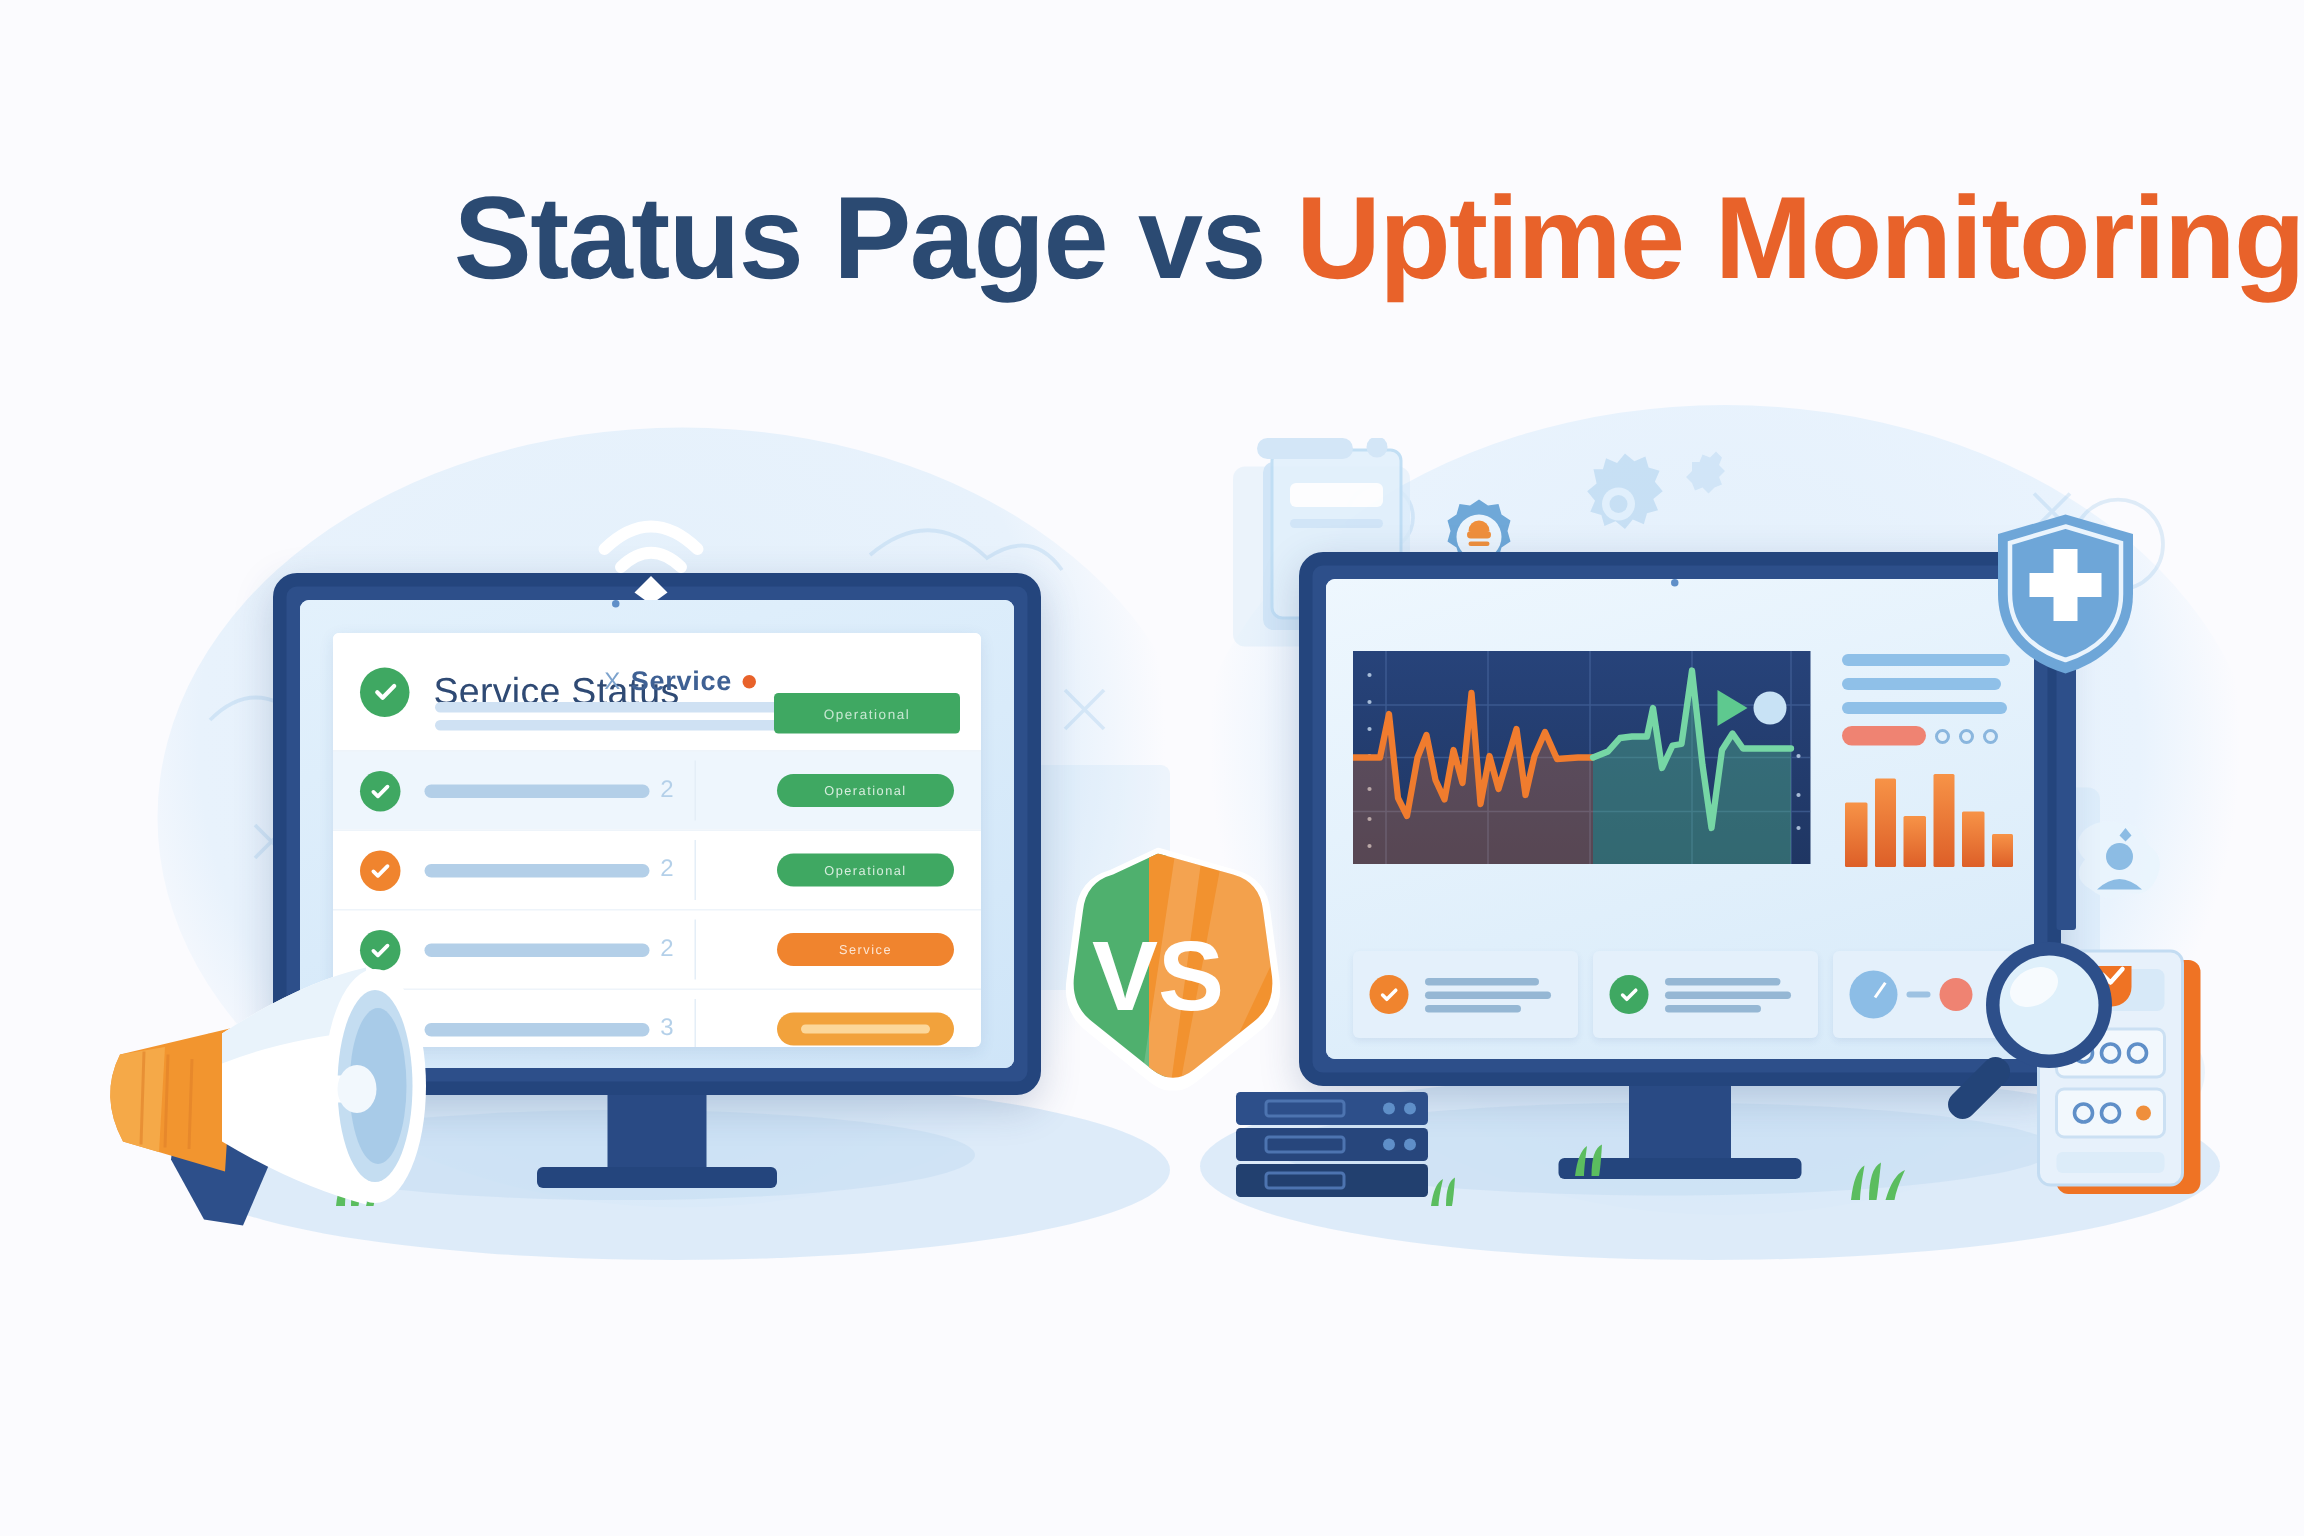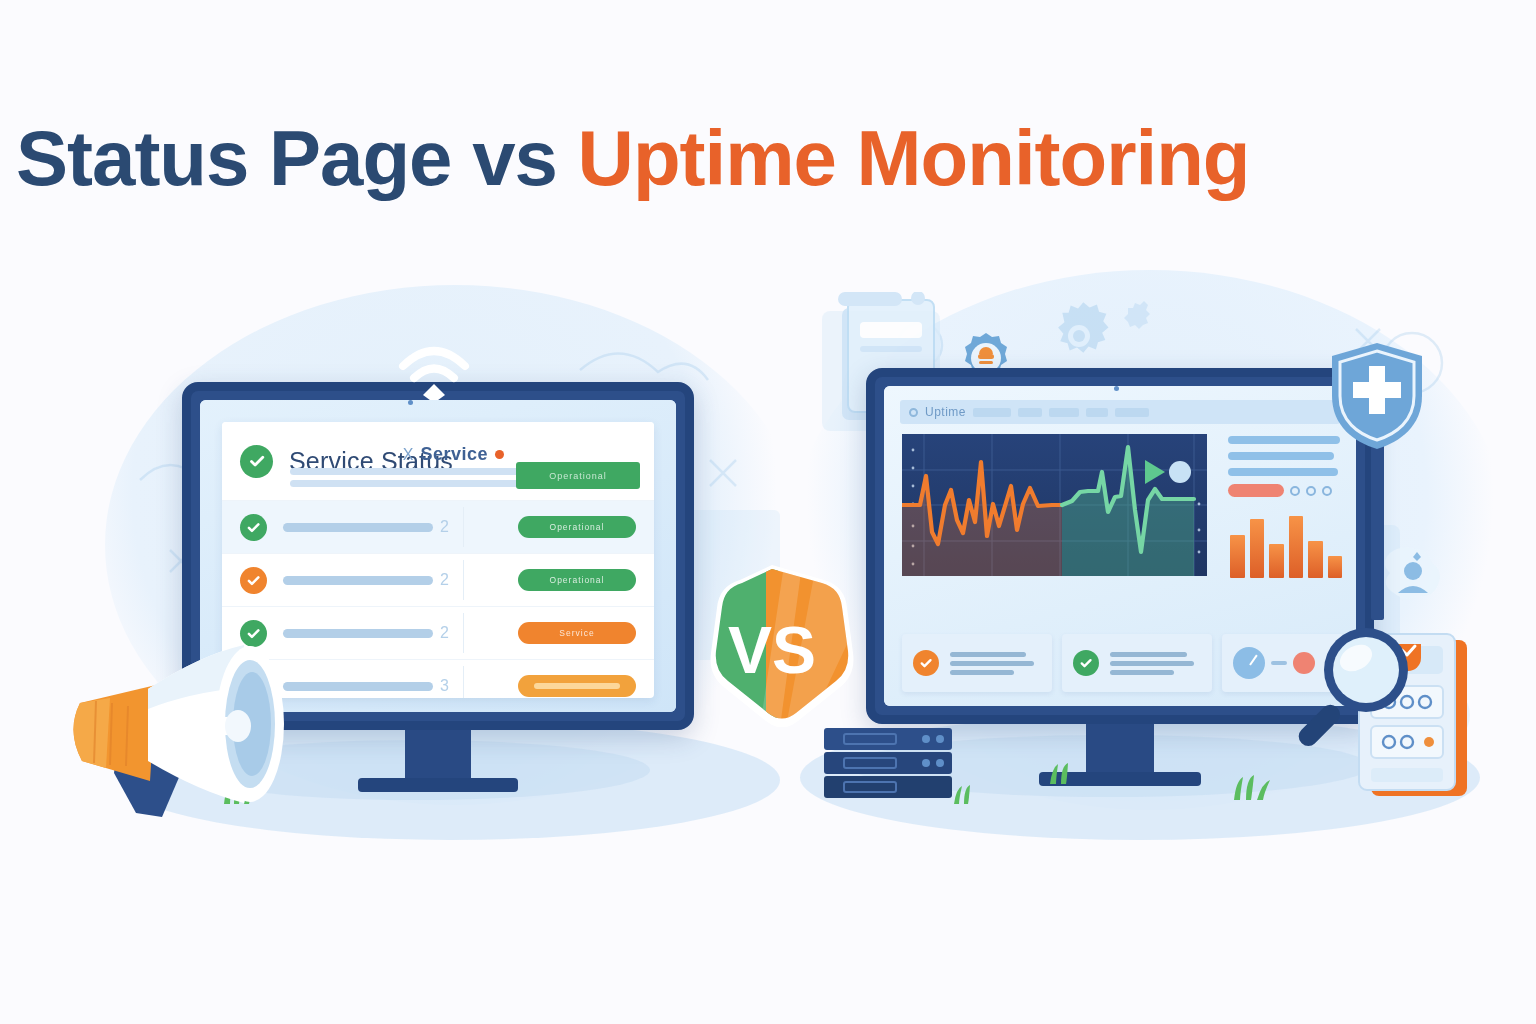--- a/index.html
+++ b/index.html
@@ -7,21 +7,21 @@
   body {
     background:#fbfbfe;
     font-family:"Liberation Sans", sans-serif;
     position:relative;
   }
   #stage { position:absolute; inset:0; width:1536px; height:1024px; }
 
   
   .title-wrap{
     position:absolute; left:0; top:118px; width:1536px;
-    text-align:left; z-index:40;padding-left:16px;
+    text-align:right; z-index:40;padding-left:16px;
   }
   .title{
     font-size:78px; font-weight:bold; letter-spacing:-1px;
     font-family:"Liberation Sans", sans-serif;
     white-space:nowrap; line-height:1.05;
   }
   .t-navy{ color:#2b4a72; }
   .t-orange{ color:#e8622a; }
 
   
@@ -312,29 +312,20 @@
     </div>
     <div class="neck" style="width:66px;height:48px;"></div>
     <div class="base" style="width:160px;height:14px;"></div>
   </div>
 
   <div class="monitor" style="left:866px; top:368px;">
     <div class="bezel" style="width:508px;">
       <div class="bezel-inner" style="width:472px;height:320px;">
         <div class="rscreen">
 
-          <div class="rtop">
-            <span class="o"></span>
-            <span class="lbl">Uptime</span>
-            <span class="seg" style="width:38px;"></span>
-            <span class="seg" style="width:24px;"></span>
-            <span class="seg" style="width:30px;"></span>
-            <span class="seg" style="width:22px;"></span>
-            <span class="seg" style="width:34px;"></span>
-          </div>
 
           <div class="chartbox">
             <svg viewBox="0 0 305 142" preserveAspectRatio="none">
 
               <g stroke="#4f6fa6" stroke-width="1" opacity=".55">
                 <line x1="22" y1="0" x2="22" y2="142"></line>
                 <line x1="90" y1="0" x2="90" y2="142"></line>
                 <line x1="158" y1="0" x2="158" y2="142"></line>
                 <line x1="226" y1="0" x2="226" y2="142"></line>
                 <line x1="292" y1="0" x2="292" y2="142"></line>

